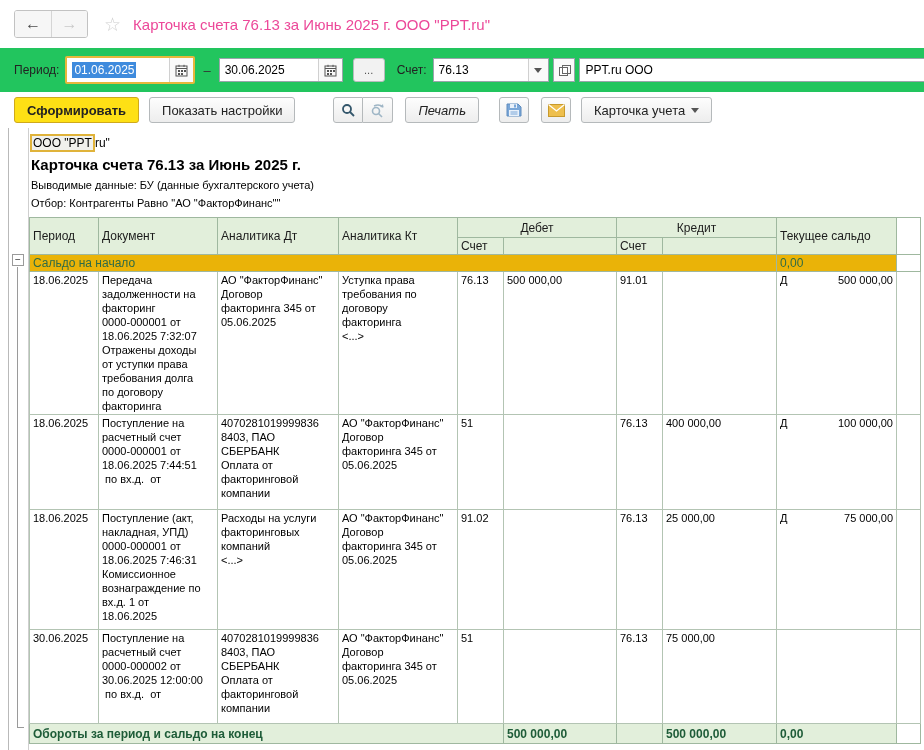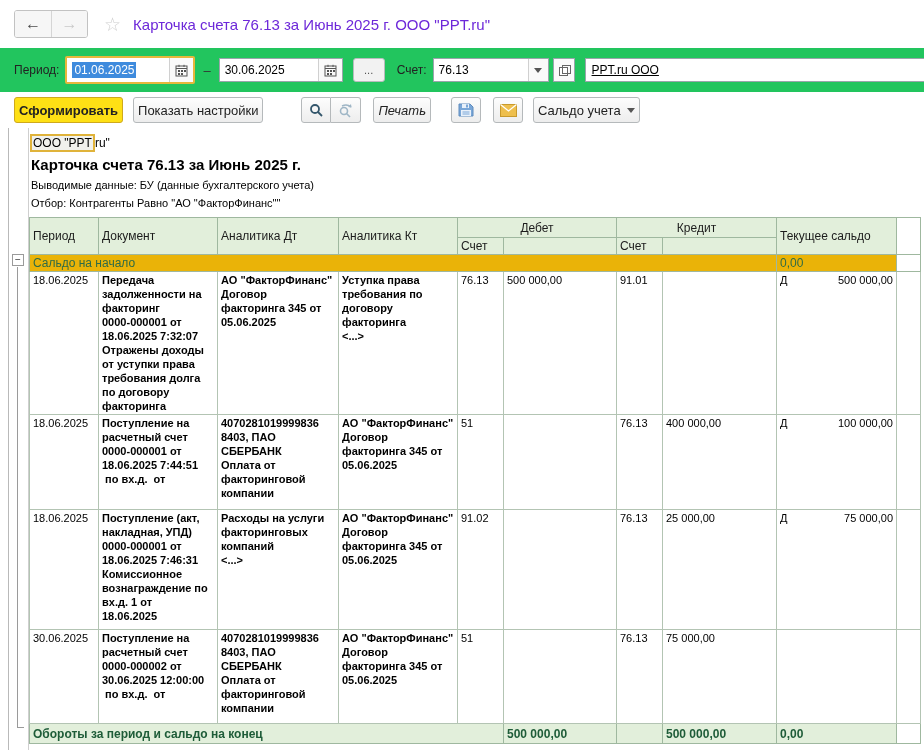--- a/index.html
+++ b/index.html
@@ -7,21 +7,21 @@
     font-family: "Liberation Sans", sans-serif; color:#000; }
 
   
   .titlebar { height:48px; display:flex; align-items:center; padding-left:14px; background:#fff; }
   .navgroup { display:flex; border:1px solid #c2c2c2; border-radius:3px; overflow:hidden; margin-right:16px; }
   .navbtn { width:36px; height:26px; border:none; background:#f6f6f6; font-size:16px; line-height:1;
             display:flex; align-items:center; justify-content:center; cursor:pointer; }
   .navbtn.back { color:#4a4a4a; }
   .navbtn.fwd  { color:#c9c9c9; border-left:1px solid #d5d5d5; }
   .star { color:#cfcfcf; font-size:19px; margin-right:12px; }
-  .wtitle { font-size:15px; color:#6d28d9; }
+  .wtitle { font-size:15px; color:#ec4899; }
 
   
   .filterbar { height:44px; background:#22c55e; display:flex; align-items:center; padding-left:14px; }
   .flabel { font-size:12px; color:#222; margin-right:6px; white-space:nowrap; }
   .field { background:#fff; border:1px solid #9aa5ab; height:24px; display:flex; align-items:center;
            font-size:12px; }
   .datefield { width:124px; justify-content:space-between; padding-left:5px; }
   .datefield.focus { border:2px solid #e7b73c; border-radius:2px; height:28px; width:130px; }
   .sel { background:#3f8bdd; color:#fff; padding:1px 2px; }
   .calbtn { width:24px; height:100%; display:flex; align-items:center; justify-content:center;
@@ -32,25 +32,25 @@
   .combo { width:116px; justify-content:space-between; padding-left:5px; }
   .dropbtn { width:20px; height:100%; display:flex; align-items:center; justify-content:center;
              border-left:1px solid #d0d0d0; background:#fafafa; cursor:pointer; }
   .tri { width:0; height:0; border-left:4px solid transparent; border-right:4px solid transparent;
          border-top:5px solid #555; }
   .openbtn { width:22px; height:24px; margin-left:4px; background:#fafafa; border:1px solid #9aa5ab;
              display:flex; align-items:center; justify-content:center; cursor:pointer; }
   .sq { position:relative; width:10px; height:10px; }
   .sq::before { content:""; position:absolute; left:0; top:2px; width:7px; height:7px; border:1px solid #666; background:#fff;}
   .sq::after  { content:""; position:absolute; left:3px; top:0; width:7px; height:7px; border:1px solid #666; }
-  .orgfield { flex:1 1 auto; margin-left:10px; padding-left:6px; height:24px; border-right:none;text-decoration:underline; }
+  .orgfield { flex:1 1 auto; margin-left:4px; padding-left:6px; height:24px; border-right:none; }
 
   
   .toolbar { height:36px; display:flex; align-items:center; background:#fff; padding-left:14px; }
-  .tbtn { height:26px; padding:0 4px; font-size:13px; color:#222; background:linear-gradient(#fdfdfd,#ededed);
+  .tbtn { height:26px; padding:0 12px; font-size:13px; color:#222; background:linear-gradient(#fdfdfd,#ededed);
           border:1px solid #b5b9bb; border-radius:3px; cursor:pointer; display:flex; align-items:center; gap:6px; }
   .tbtn.primary { background:#fee015; border-color:#cfa91c; font-weight:bold; margin-right:10px; }
   .iconbtn { width:30px; padding:0; justify-content:center; }
   .icongroup { display:flex; margin-left:38px; }
   .icongroup .iconbtn:first-child { border-radius:3px 0 0 3px; }
   .icongroup .iconbtn:last-child { border-radius:0 3px 3px 0; border-left:none; }
   .ml12 { margin-left:12px;font-style:italic; } .ml20 { margin-left:20px; } .ml10 { margin-left:10px; }
 
   
   .report { display:flex; height:622px; }
@@ -68,21 +68,21 @@
   .orgsuffix { font-size:12px; }
   .rtitle { font-size:15px; font-weight:bold; margin:4px 0 0 2px; }
   .meta { font-size:11px; margin:6px 0 0 2px; }
 
   table { border-collapse:collapse; table-layout:fixed; margin:8px 0 0 0; }
   th, td { border:1px solid #b3c4b3; font-weight:normal; vertical-align:top; padding:1px 3px; }
   thead th { background:#e2efdb; font-size:12px; text-align:left; color:#1c1c1c; border-color:#9fb89f; vertical-align:middle; }
   thead th.ctr { text-align:center; }
   thead th.trail, .greenrow td.trail, .totalrow td.trail { background:#fff; }
   td { font-size:11px; line-height:14px; }
-  td.wrap { white-space:pre-wrap;font-weight:bold; }
+  td.wrap { white-space:pre-wrap; }
   td.num { text-align:left; }
   td.bal { vertical-align:top; }
   .balwrap { display:flex; justify-content:space-between; }
   .greenrow td { background:#eab308; color:#2f6b46; border-color:#9fb89f; font-size:12px; }
   .greenrow td.num { color:#2f6b46; }
   .totalrow td { background:#e2efdb; color:#1e5c38; font-weight:bold; border-color:#9fb89f; font-size:12px; vertical-align:middle; }
 
   svg { display:block; }
 </style>
 </head>
@@ -192,21 +192,21 @@
       </svg>
   </button>
   <button class="tbtn iconbtn ml12">
     <svg width="17" height="13" viewBox="0 0 17 13">
         <rect x="0.5" y="0.5" width="16" height="12" fill="#eebf4d" stroke="#c89a2d"></rect>
         <path d="M0.5 0.5 L8.5 7 L16.5 0.5" fill="none" stroke="#fff" stroke-width="1.2"></path>
       </svg>
   </button>
 
   <button class="tbtn ml10">
-    <span>Сальдо учета</span>
+    <span>Карточка учета</span>
     <span class="tri"></span>
   </button>
 </div>
 
 <div class="report">
   <div class="gutter"></div>
   <div class="groupcol">
     <div class="minusbox">−</div>
     <div class="bracket"></div>
     <div class="bracketfoot"></div>

